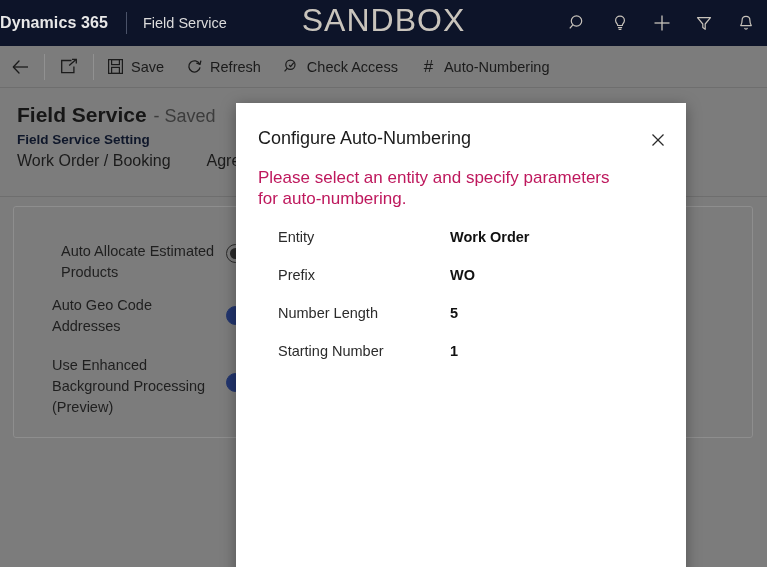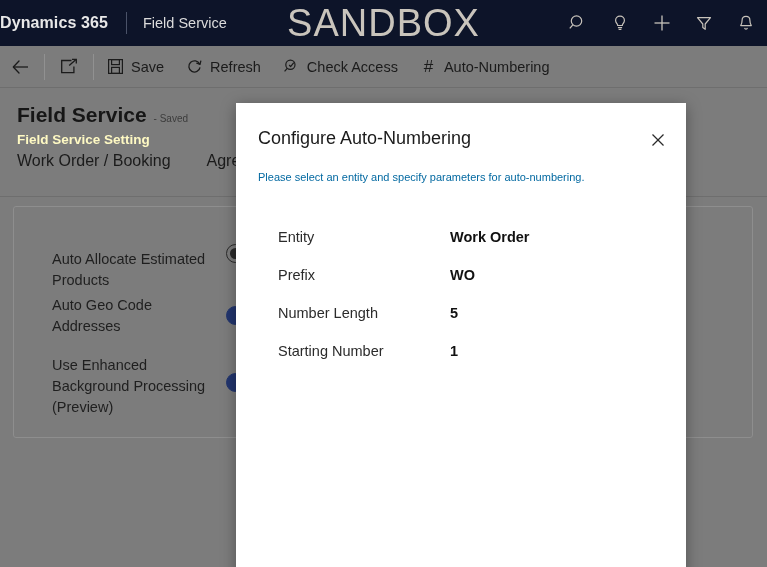--- a/index.html
+++ b/index.html
@@ -49,21 +49,21 @@
     color: #dcdcdc;
     font-size: 14.5px;
     white-space: nowrap;
   }
   .sandbox {
     position: absolute;
     left: 0; right: 0;
     top: 2px;
     text-align: center;
     color: #c9c4bc;
-    font-size: 38px;
+    font-size: 32px;
     letter-spacing: 1px;
     font-weight: 300;
     pointer-events: none;
   }
   .topicons {
     position: absolute;
     right: 10px;
     top: 0;
     height: 46px;
     display: flex;
@@ -141,30 +141,30 @@
     display: flex;
     align-items: baseline;
     gap: 7px;
   }
   .rec-title .main {
     font-size: 21px;
     font-weight: bold;
     color: #161616;
   }
   .rec-title .saved {
-    font-size: 10px;
+    font-size: 18px;
     color: #3c3c3c;
     text-align: right;
   }
   .rec-sub {
     position: absolute;
     left: 17px; top: 44px;
     font-size: 13.5px;
     font-weight: bold;
-    color: #fef9c3;
+    color: #0f172a;
   }
   .tabs {
     position: absolute;
     left: 17px; top: 64px;
     display: flex;
     align-items: center;
     gap: 36px;
   }
   .tab {
     font-size: 16px;
@@ -262,22 +262,22 @@
     right: 12px; top: 21px;
     width: 32px; height: 32px;
     display: flex;
     align-items: center;
     justify-content: center;
   }
   .dlg-desc {
     position: absolute;
     left: 22px; top: 64px;
     width: 352px;
-    font-size: 11px;
-    color: #0369a1;
+    font-size: 17px;
+    color: #be185d;
     line-height: 21px;
   }
   .dlg-fields {
     position: absolute;
     left: 42px; top: 126px;
     width: 390px;
   }
   .fld-row {
     position: relative;
     height: 38px;
@@ -443,21 +443,21 @@
     <div class="rec-sub">Field Service Setting</div>
     <div class="tabs">
       <div class="tab">Work Order / Booking</div>
       <div class="tab">Agree</div>
     </div>
   </div>
 
   <div class="card">
 
     <div class="setting-row" style="top:26px; height:42px;">
-      <div class="s-label" style="top:16px;">Auto Allocate Estimated Products</div>
+      <div class="s-label" style="top:8px;margin-left:9px;">Auto Allocate Estimated Products</div>
       <div class="toggle off" style="top:11px;">
         <span class="knob"></span>
       </div>
       <div class="s-value" style="top:11px;">Yes</div>
     </div>
 
     <div class="setting-row" style="top:88px; height:42px;">
       <div class="s-label" style="top:0;">Auto Geo Code Addresses</div>
       <div class="toggle on" style="top:11px;">
         <span class="knob"></span>

